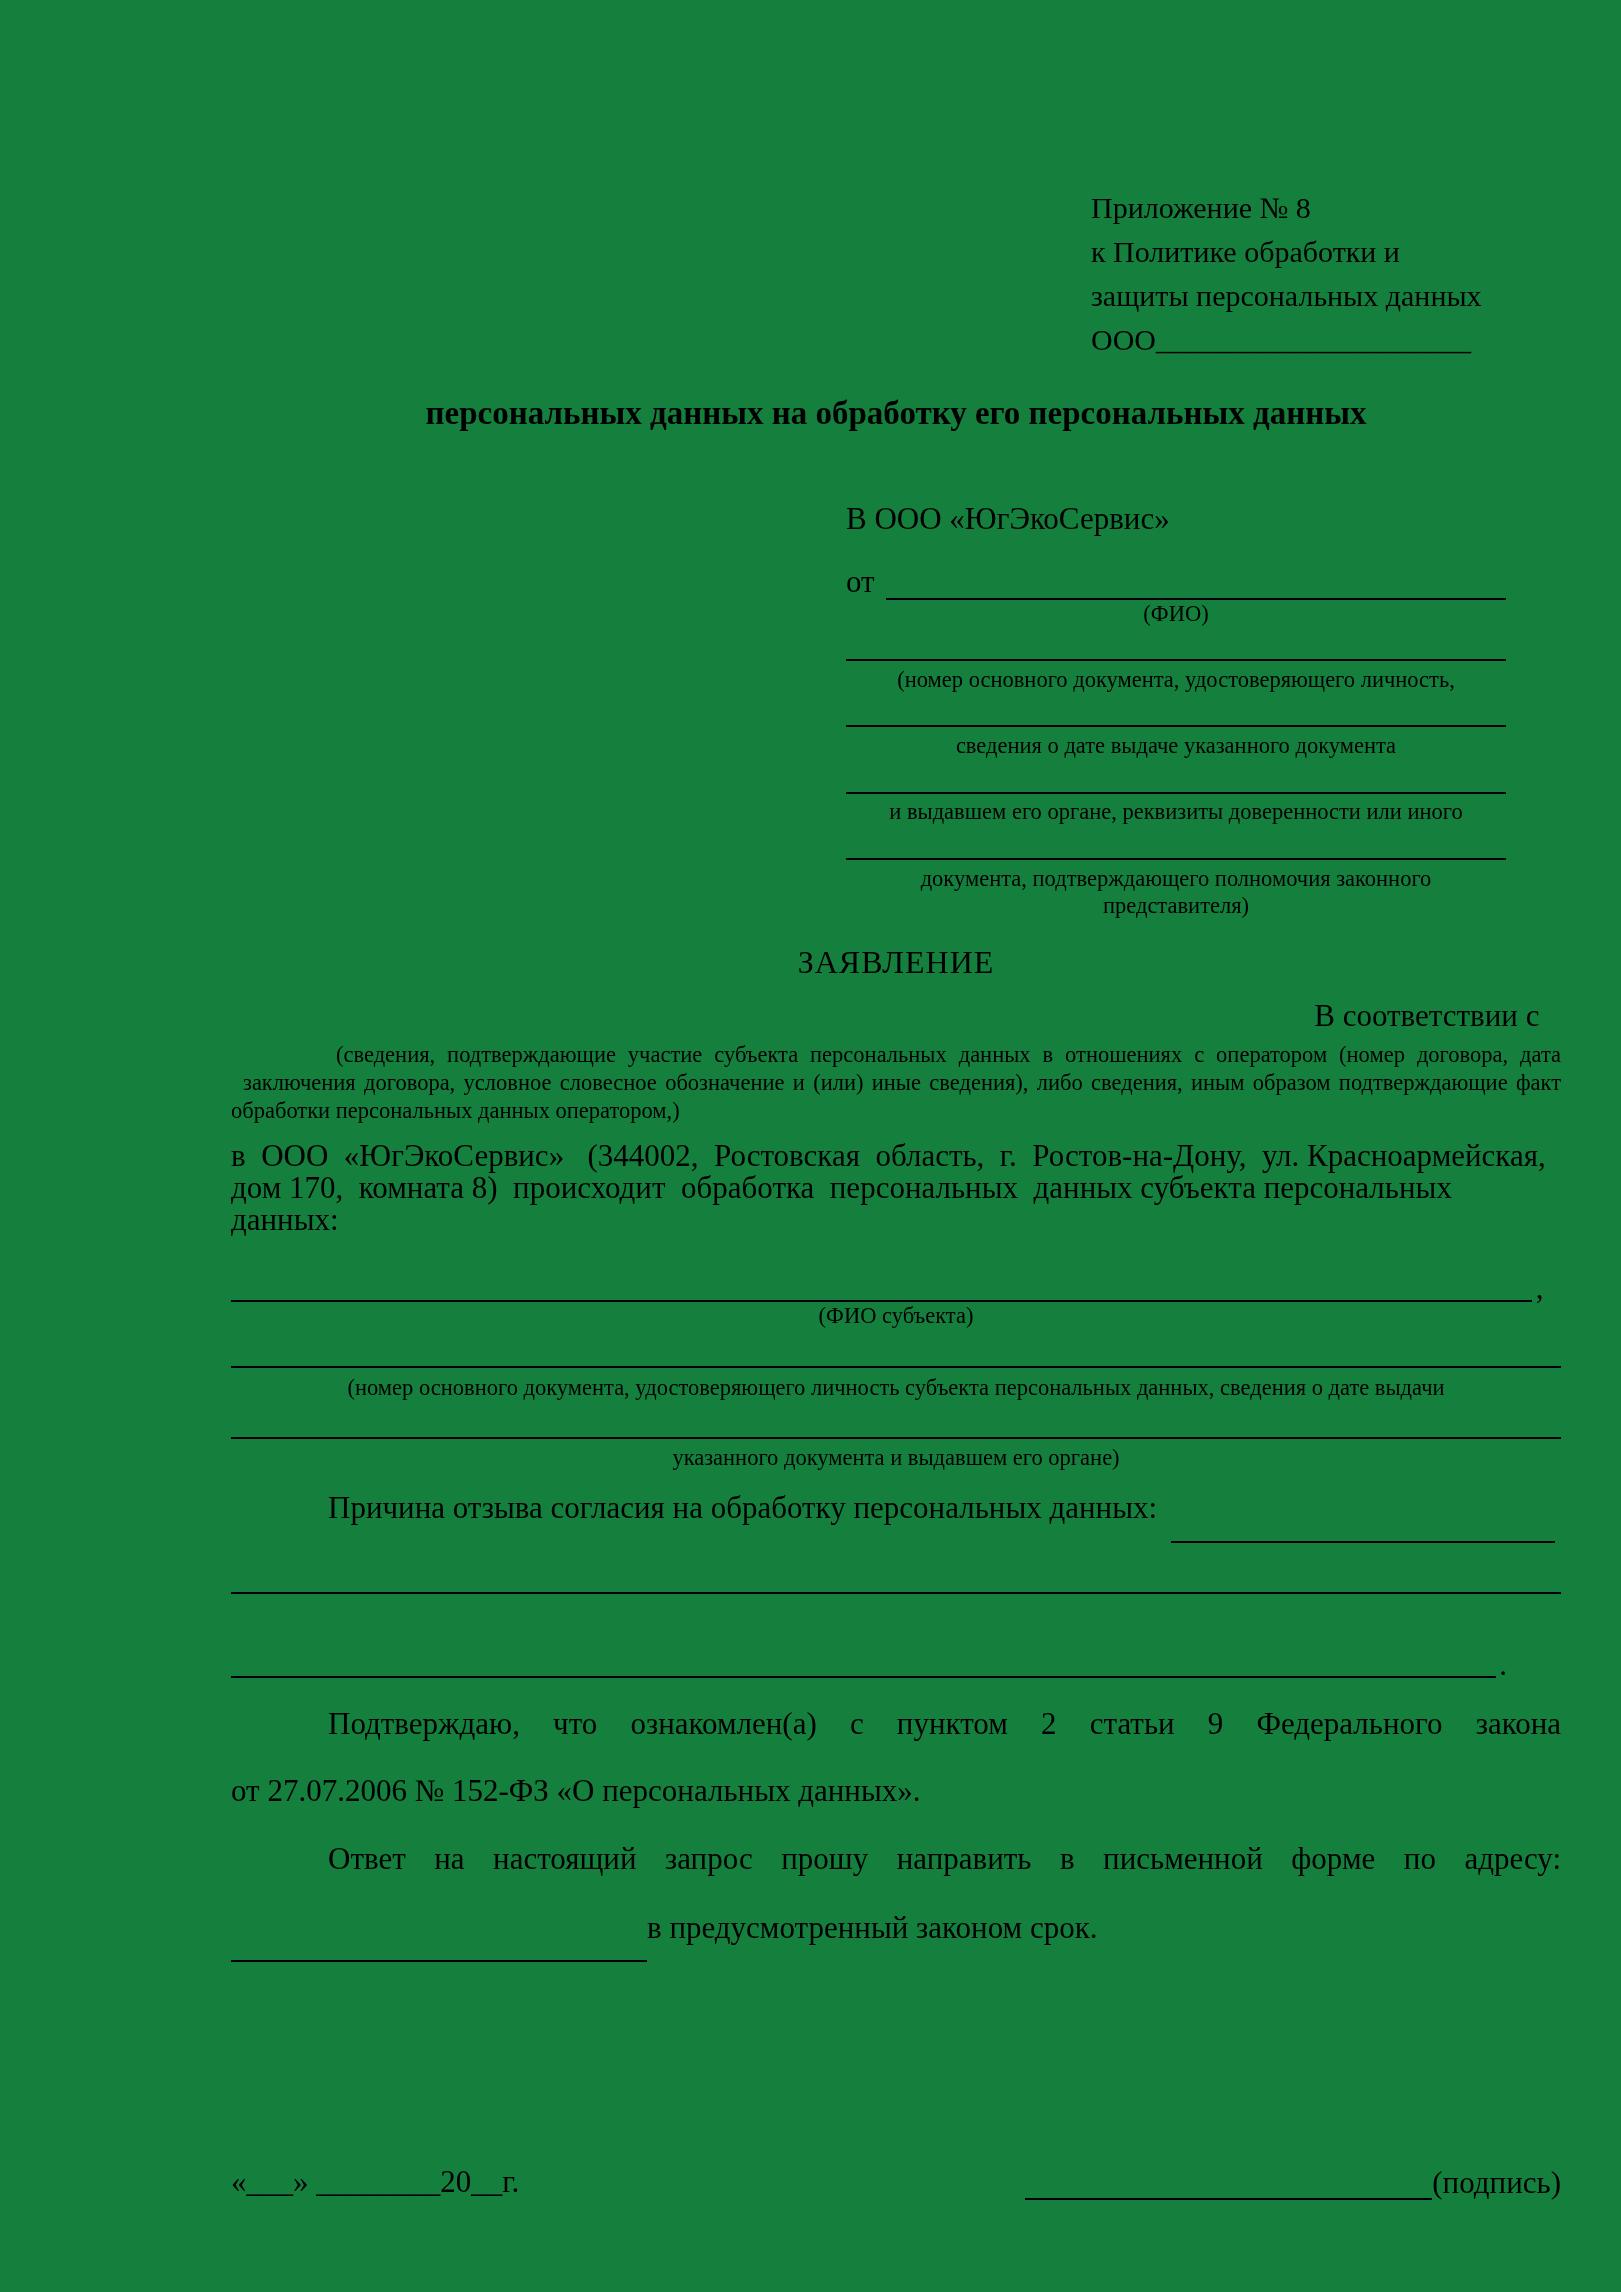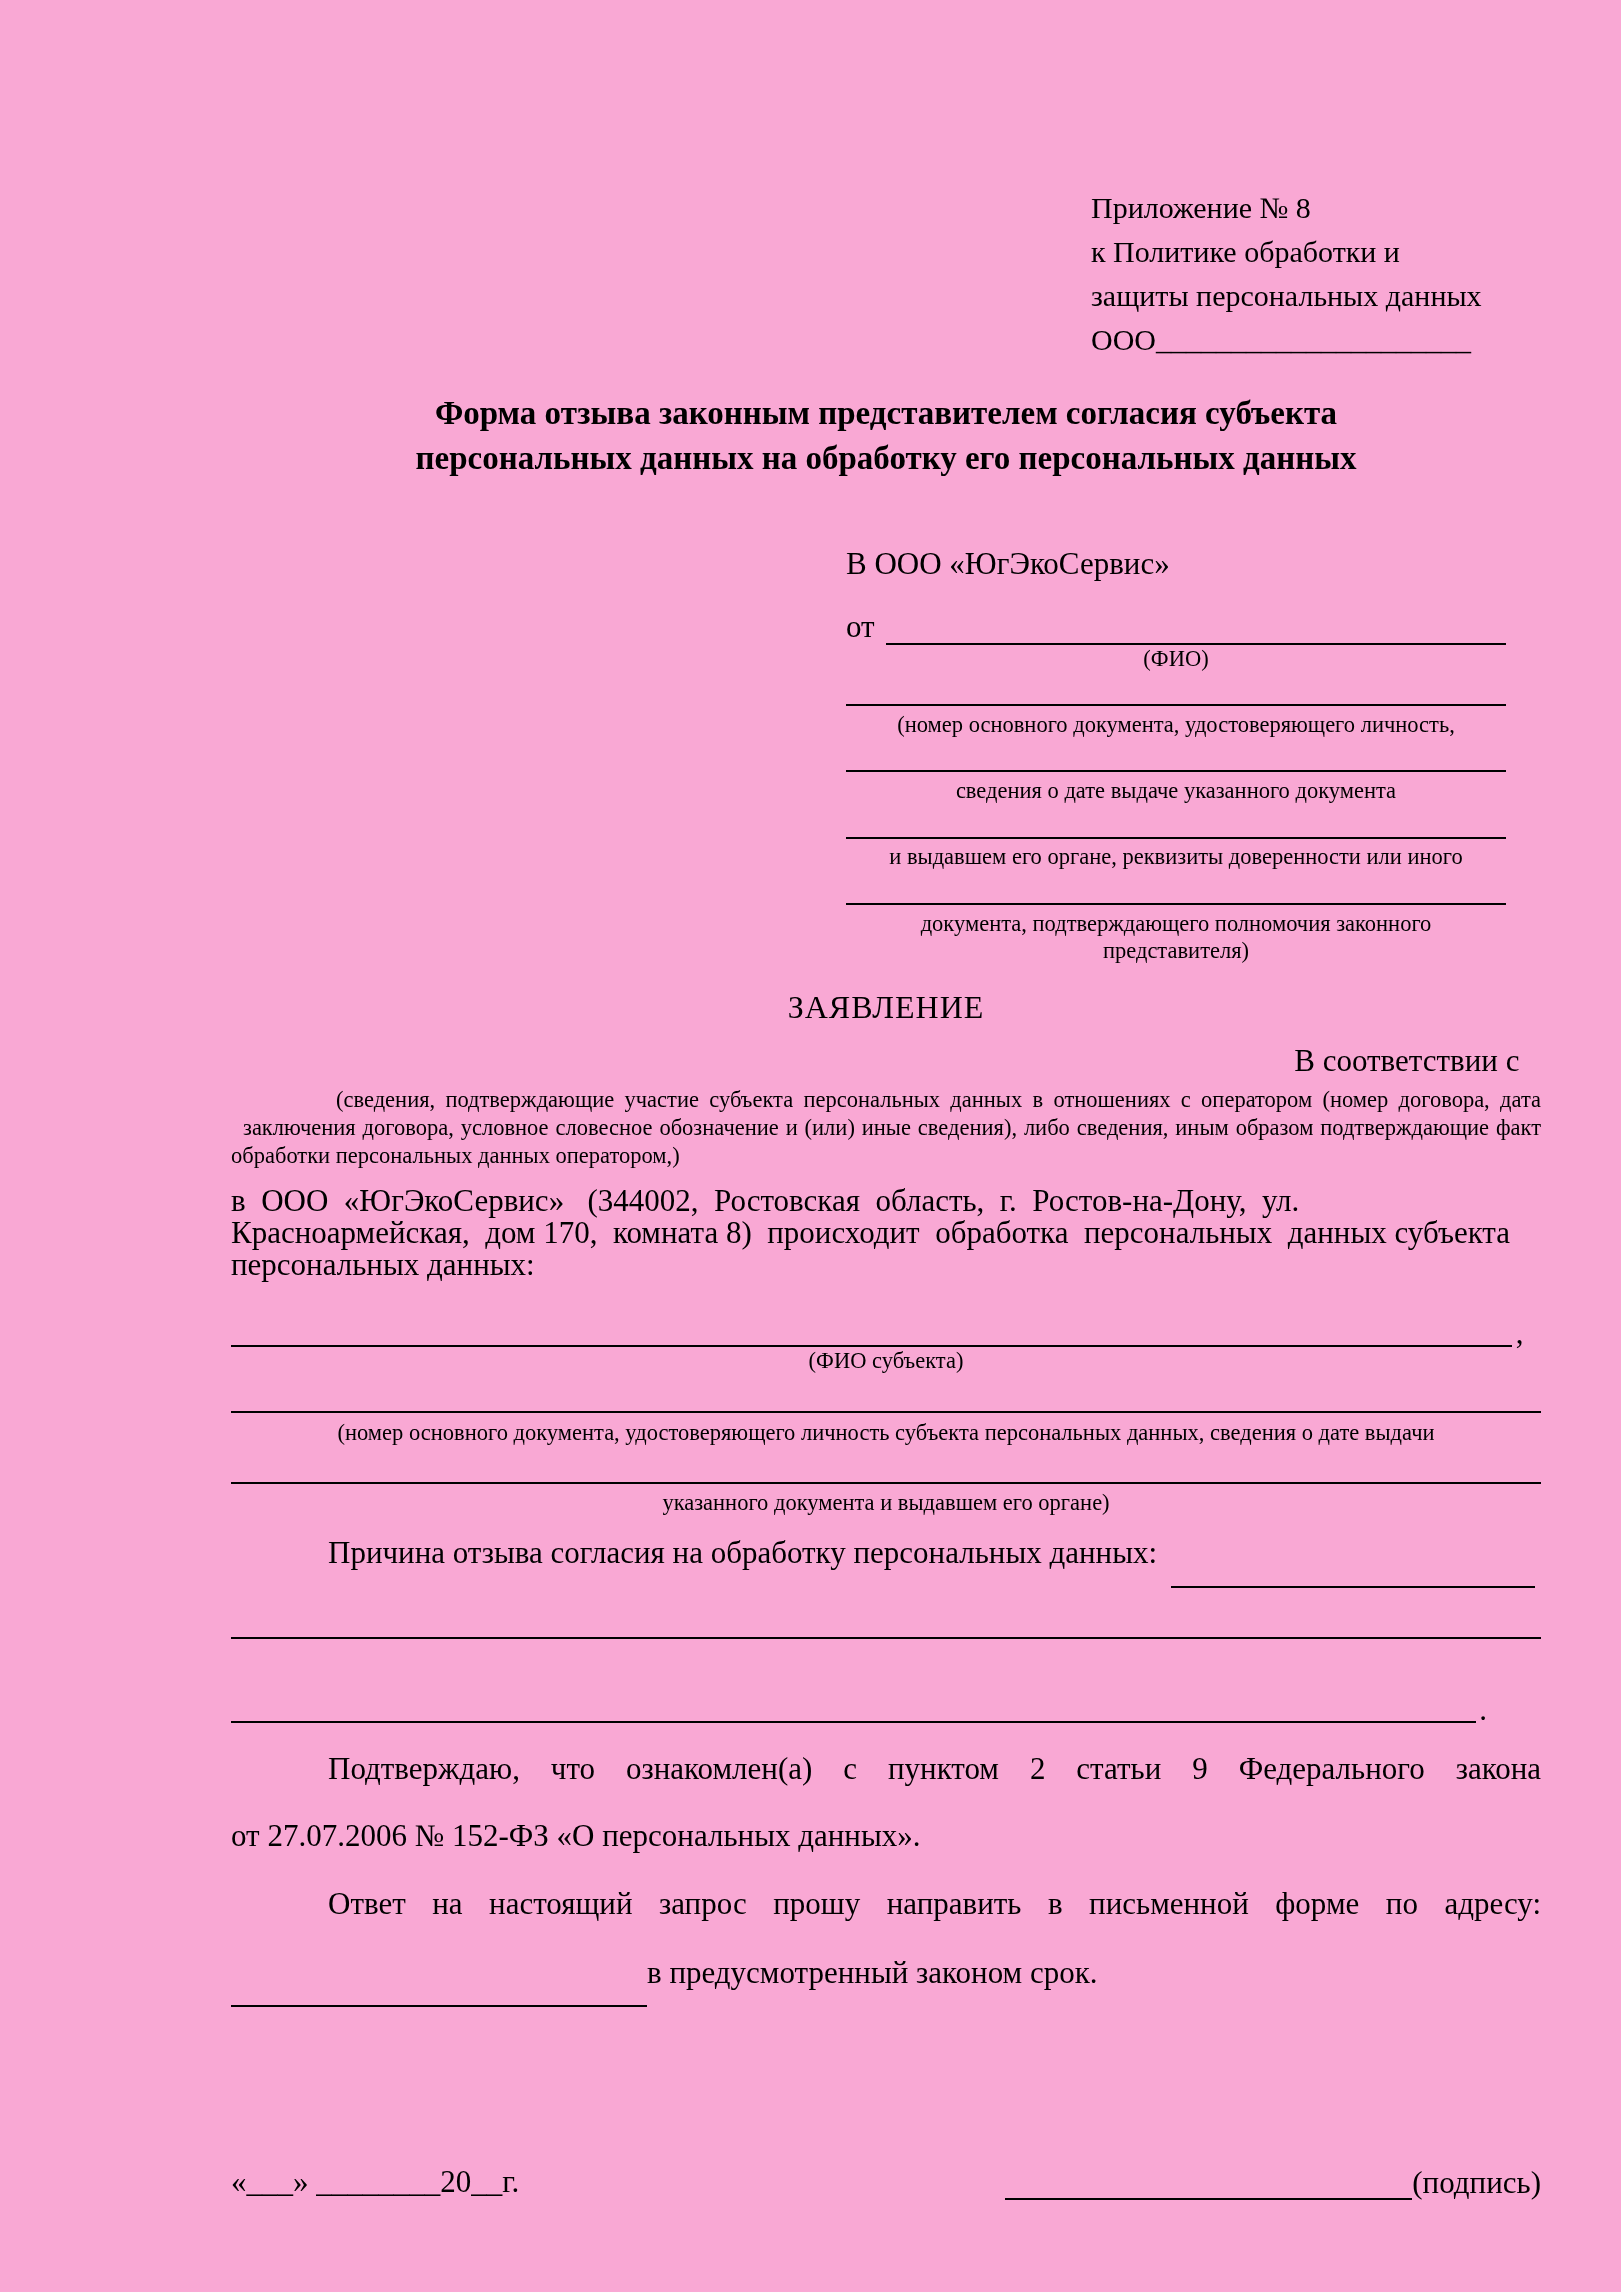--- a/index.html
+++ b/index.html
@@ -1,25 +1,25 @@
 <!DOCTYPE html>
 <html lang="ru"><head>
 <meta charset="utf-8">
 <style>
   html,body{margin:0;padding:0;background:#888;}
   .page{
     position:relative;
     width:1621px;height:2293px;
     margin:0 auto;
-    background:#f9a8d4;
+    background:#15803d;
     color:#000;
     font-family:"Liberation Serif","DejaVu Serif",serif;
     font-size:31px;
     box-sizing:border-box;
-    padding:186px 80px 0 231px;
+    padding:186px 60px 0 231px;
     display:flex;flex-direction:column;
     overflow:hidden;
   }
   
   .annex{margin-left:860px;width:415px;line-height:44px;font-size:30px;}
   
   .title{margin-top:29px;text-align:center;font-weight:bold;font-size:33px;line-height:45px;}
   
   .addressee{margin-left:615px;width:660px;margin-top:62px;}
   .addr-to{line-height:41px;}
@@ -69,21 +69,20 @@
 <div class="page">
 
   <div class="annex">
     <div>Приложение № 8</div>
     <div>к Политике обработки и</div>
     <div>защиты персональных данных</div>
     <div>ООО_____________________</div>
   </div>
 
   <div class="title">
-    <div>Форма отзыва законным представителем согласия субъекта</div>
     <div>персональных данных на обработку его персональных данных</div>
   </div>
 
   <div class="addressee">
     <div class="addr-to">В ООО «ЮгЭкоСервис»</div>
     <div class="from-row">
       <span class="from-label">от</span>
       <span class="fill-line"></span>
     </div>
     <div class="cap">(ФИО)</div>

